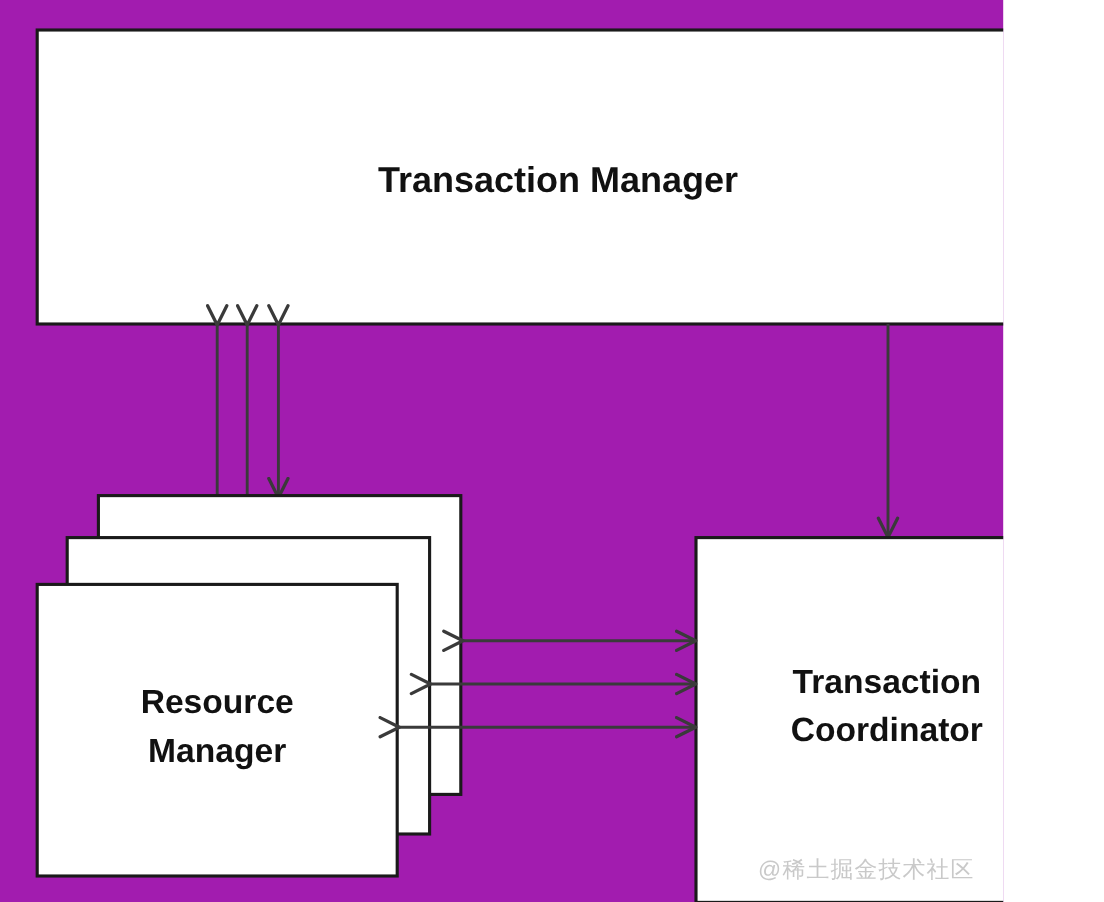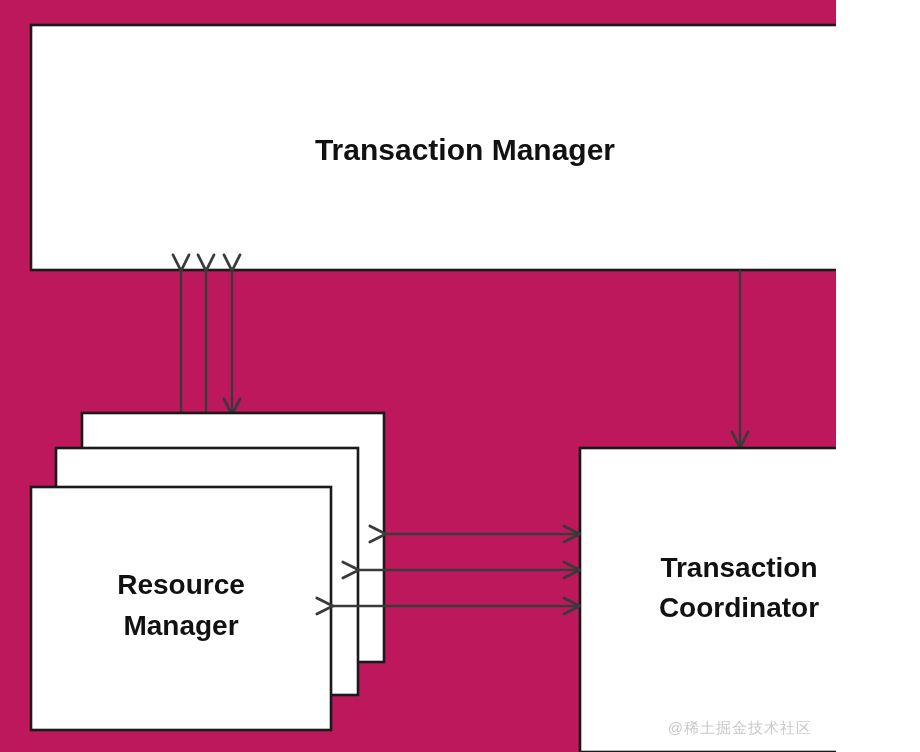--- a/index.html
+++ b/index.html
@@ -7,21 +7,21 @@
     padding: 0;
     background: #ffffff;
   }
   body {
     font-family: "Liberation Sans", sans-serif;
   }
   #canvas {
     position: relative;
     width: 836px;
     height: 752px;
-    background: #be185d;
+    background: #a21caf;
     overflow: hidden;
   }
   svg.diagram {
     position: absolute;
     left: 0;
     top: 0;
     width: 920px;
     height: 752px;
   }
   .node-box {
@@ -42,21 +42,21 @@
     dominant-baseline: middle;
   }
   .label-tm { font-size: 30px; }
   .label-rm { font-size: 28px; }
   .label-tc { font-size: 28px; }
   .watermark {
     position: absolute;
     right: 24px;
     bottom: 14px;
     color: #c9c9c9;
-    font-size: 15px;
+    font-size: 19px;
     font-family: "Liberation Sans", sans-serif;
     letter-spacing: 1px;
     white-space: nowrap;
     user-select: none;
   }
 </style>
 </head>
 <body>
 
 <div id="canvas">

